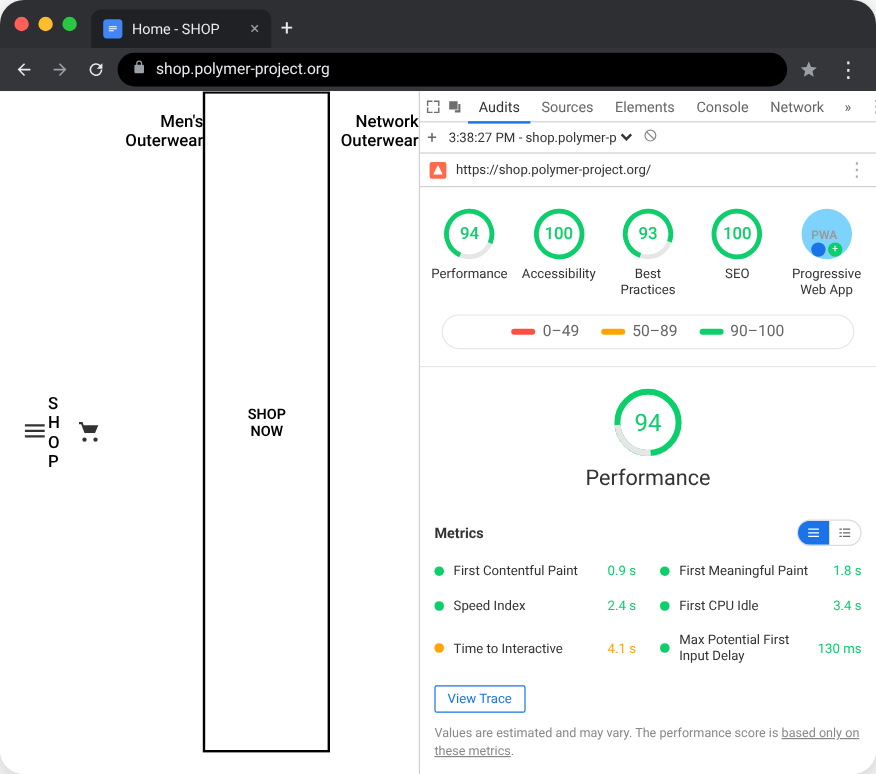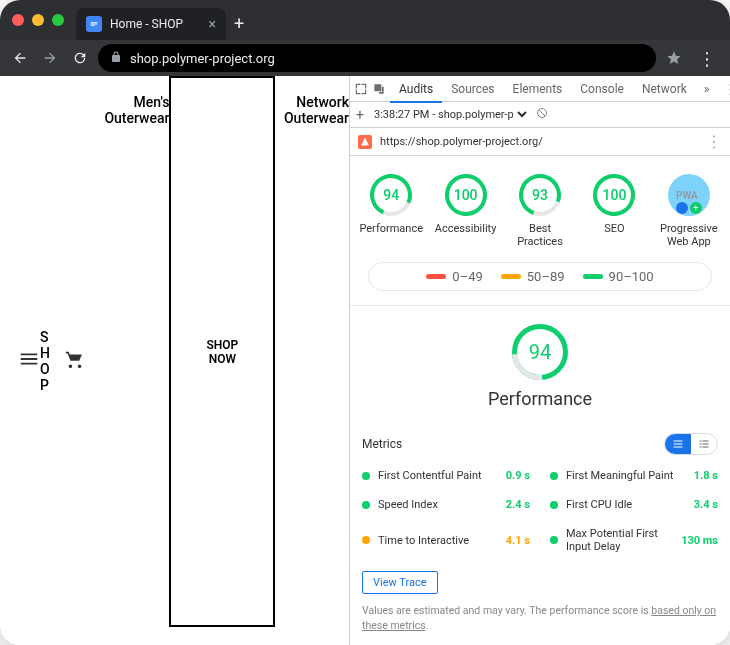--- a/index.html
+++ b/index.html
@@ -79,34 +79,34 @@
   .legend{display:flex;justify-content:center;gap:18px;padding:8px 0 14px;font-size:13px;color:#666;border:1px solid #e6e6e6;border-radius:20px;margin:6px 18px 14px;padding:6px 12px}
   .legend span{display:flex;align-items:center;gap:6px}
   .bar{width:20px;height:5px;border-radius:3px}
   .bar.r{background:#ff4e42}.bar.o{background:#ffa400}.bar.g{background:#0cce6b}
 
   .big-score{display:flex;flex-direction:column;align-items:center;padding:8px 0 14px;border-top:1px solid #e6e6e6}
   .big-ring{width:56px;height:56px;border-radius:50%;border:5px solid #0cce6b;display:flex;align-items:center;justify-content:center;font-size:20px;color:#0cce6b;position:relative;margin:10px 0 8px}
   .big-ring::before{content:"";position:absolute;inset:-5px;border-radius:50%;border:5px solid transparent;border-left-color:#e6e6e6;transform:rotate(-50deg)}
   .big-label{font-size:18px;color:#333}
 
-  .metrics-head{display:flex;align-items:center;justify-content:space-between;padding:10px 12px 6px;font-weight:400;font-size:12px}
+  .metrics-head{display:flex;align-items:center;justify-content:space-between;padding:10px 12px 6px;font-weight:700;font-size:12px}
   .toggle{display:flex;border:1px solid #dadce0;border-radius:14px;overflow:hidden}
   .toggle span{width:26px;height:20px;display:flex;align-items:center;justify-content:center}
   .toggle .on{background:#1a73e8}
   .toggle svg{width:12px;height:12px;fill:#666}
   .toggle .on svg{fill:#fff}
 
   .metrics{padding:0 12px;font-size:11px}
   .metric-grid{display:grid;grid-template-columns:1fr 1fr;gap:0 20px}
   .metric{display:flex;align-items:center;padding:8px 0;gap:8px}
   .dot{width:8px;height:8px;border-radius:50%}
   .dot.g{background:#0cce6b}.dot.o{background:#ffa400}
   .metric-name{flex:1;color:#333}
-  .metric-val{color:#0cce6b;font-weight:700}
+  .metric-val{color:#0cce6b;font-weight:400}
   .metric-val.o{color:#ffa400}
   .trace-btn{display:inline-block;margin:10px 0;border:1px solid #1a73e8;color:#1a73e8;background:#fff;padding:4px 10px;font-size:11px;border-radius:2px;cursor:pointer}
   .disclaimer{font-size:10.5px;color:#888;padding-bottom:10px;line-height:1.4}
   .disclaimer a{color:#888;text-decoration:underline}
 </style>
 </head>
 <body>
 
 <div class="chrome">
   <div class="tabbar">

